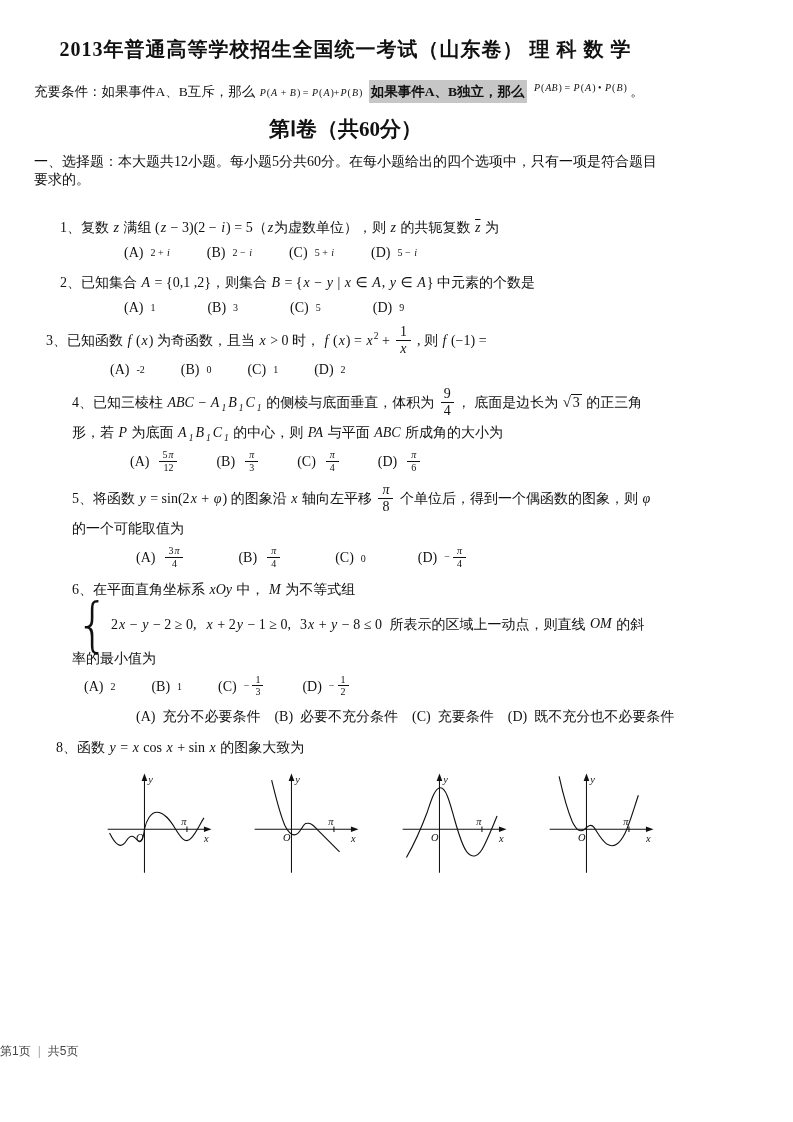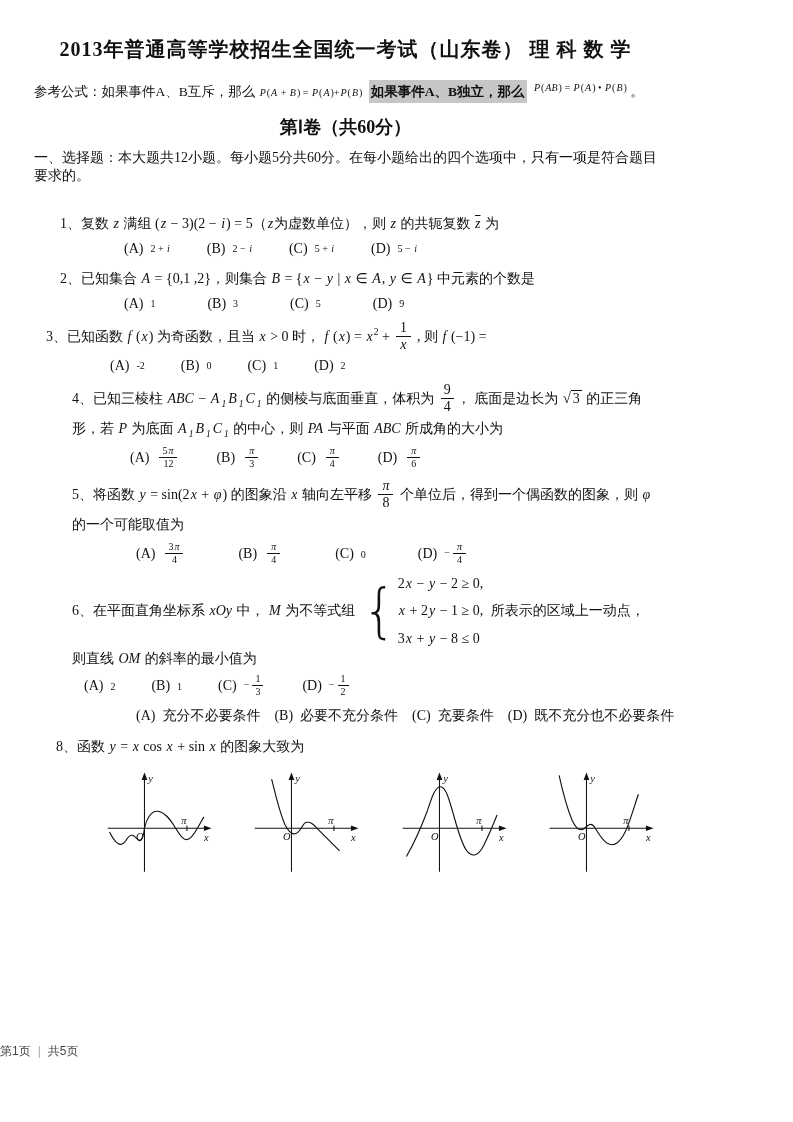--- a/index.html
+++ b/index.html
@@ -6,62 +6,62 @@
   html,body{background:#ffffff}
   .page{width:691px;height:1122px;background:#fff;position:relative;overflow:hidden;
         font-family:"Liberation Serif",serif;color:#111;padding:30px 34px 0 34px}
   .title{text-align:center;font-size:20px;font-weight:bold;letter-spacing:1px;margin-top:6px}
   .ref{font-size:13.5px;margin-top:20px;white-space:nowrap}
   .math{font-size:10px}
   .mi{font-family:"Liberation Serif",serif;font-style:italic;padding:0 1px}
   .ol{text-decoration:overline}
   .hl{background:#c6c6c6;font-weight:bold;padding:4px 2px;margin:0 3px}
   .raise{position:relative;top:-5px}
-  .section{text-align:center;font-size:18px;font-weight:bold;margin:14px 0 10px}
+  .section{text-align:center;font-size:21px;font-weight:bold;margin:14px 0 10px}
   .instruction{font-size:14px;font-weight:normal;margin-bottom:26px}
   .q{font-size:14px;margin-bottom:9px}
   .stem{line-height:1.85}
   .in1{margin-left:26px}.in2{margin-left:12px}.in3{margin-left:38px}.in4{margin-left:22px}
   .opts{display:flex;align-items:center;margin-top:4px;margin-left:64px;gap:36px}
   .opts.wide{gap:52px}.opts.tight{gap:14px}.opts.oin-s{margin-left:12px}.opts.oin-m{margin-left:58px}
   .opt{display:inline-flex;align-items:center;white-space:nowrap}
   .optlabel{margin-right:7px}
   sub{font-size:68%;line-height:1}
   sup{font-size:68%;line-height:1}
   .frac{display:inline-flex;flex-direction:column;text-align:center;vertical-align:middle;
         margin:0 3px;line-height:1.15;position:relative;top:-1px}
   .frac .num{border-bottom:1px solid #111;padding:0 3px;display:block}
   .frac .den{padding:0 3px;display:block}
   .sqrt{display:inline-flex;align-items:baseline;margin:0 1px}
   .sqrt .rsign{font-size:15px}
   .sqrt .rad{border-top:1px solid #111;padding:0 2px;line-height:1.1}
   .cases{display:inline-flex;align-items:center;vertical-align:middle;margin:0 4px}
   .cases .brace{font-family:"DejaVu Sans",sans-serif;font-weight:100;font-size:52px;
         line-height:0.9;margin-right:2px;transform:scaleY(1.12)}
-  .cases .clines{display:inline-flex;flex-direction:column;gap:9px;text-align:left;line-height:1.3}
+  .cases .clines{display:inline-flex;gap:9px;text-align:left;line-height:1.3}
   .q6 .stem{line-height:1.6}
   .graphs{display:flex;gap:34px;margin-left:46px;margin-top:8px}
   .g8{width:118px;height:112px}
   .ax{stroke:#111;stroke-width:1.1}
   .axf{fill:#111}
   .curve{stroke:#111;stroke-width:1.2;fill:none}
   .glbl{font-family:"Liberation Serif",serif;font-style:italic;font-size:11px;fill:#111}
   .footer{position:absolute;left:0;right:0;bottom:62px;text-align:left;
           font-family:"Liberation Sans",sans-serif;font-size:12px;color:#444}
   .footer .sep{color:#aaa;margin:0 7px}
 </style>
 </head>
 <body>
 
 <div class="page">
 
   <div class="title">2013年普通高等学校招生全国统一考试（山东卷） 理 科 数 学</div>
 
   <div class="ref">
-    <span>参考公式：如果事件A、B互斥，那么</span>
+    <span>充要条件：如果事件A、B互斥，那么</span>
     <span class="math"><span class="mi">P</span>(<span class="mi">A</span> + <span class="mi">B</span>) = <span class="mi">P</span>(<span class="mi">A</span>)+<span class="mi">P</span>(<span class="mi">B</span>)</span>
     <span class="hl">如果事件A、B独立，那么</span>
     <span class="math raise"><span class="mi">P</span>(<span class="mi">AB</span>) = <span class="mi">P</span>(<span class="mi">A</span>) • <span class="mi">P</span>(<span class="mi">B</span>)</span>
     <span>。</span>
   </div>
 
   <div class="section">第Ⅰ卷（共60分）</div>
 
   <div class="instruction">一、选择题：本大题共12小题。每小题5分共60分。在每小题给出的四个选项中，只有一项是符合题目要求的。</div>
 

